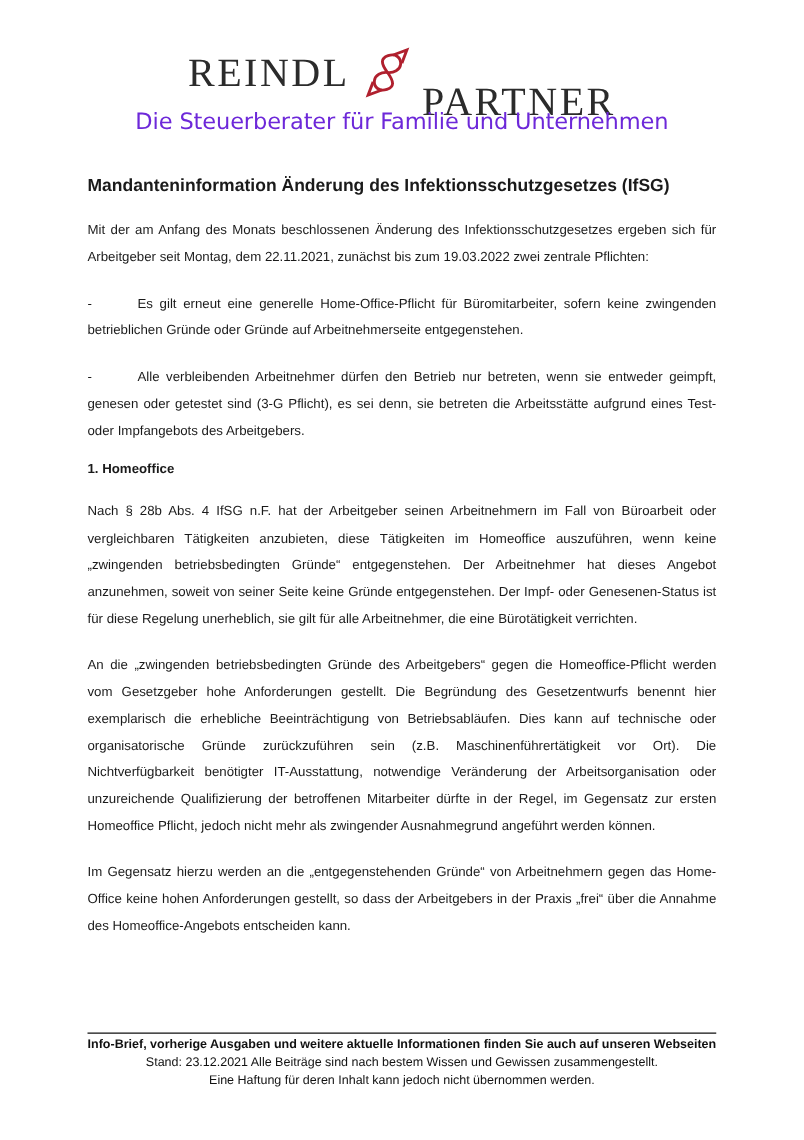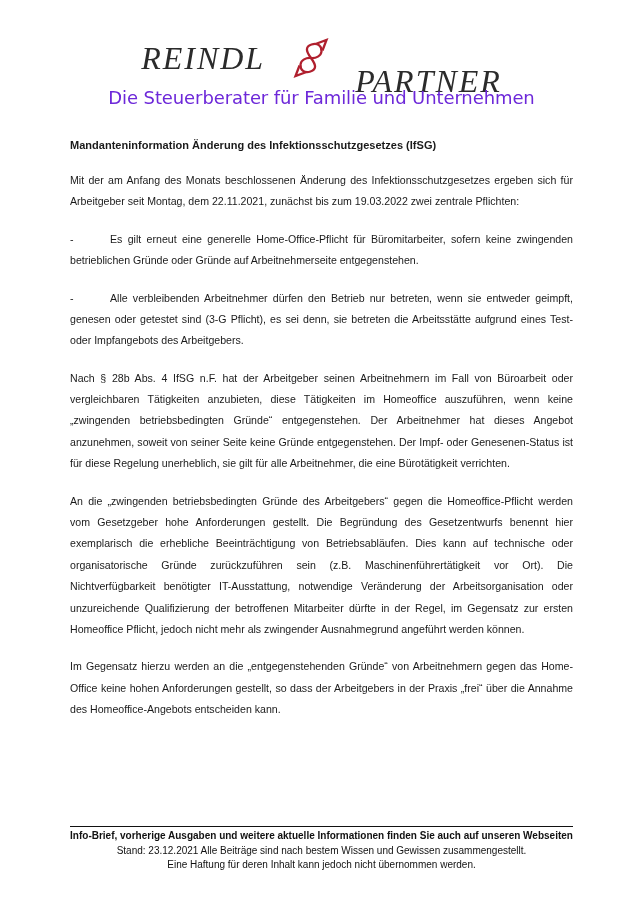--- a/index.html
+++ b/index.html
@@ -18,23 +18,22 @@
 
   
   .letterhead {
     padding-top: 36px;
     text-align: center;
   }
   .logo-row {
     display: flex;
     align-items: center;
     justify-content: center;
-    gap: 16px;
+    gap: 0px;
     height: 44px;
-    font-style: italic;
   }
   .logo-word {
     font-family: "Liberation Serif", serif;
     font-size: 32px;
     letter-spacing: 2.0px;
     color: #2b2b2b;
     line-height: 1;
     white-space: nowrap;
   }
   .logo-word.left  { padding-right: 6px; }
@@ -55,21 +54,21 @@
   }
 
   
   .sheet {
     position: absolute;
     left: 70px;
     top: 138px;
     width: 503px;
   }
   .doc-title {
-    font-size: 11px;
+    font-size: 14px;
     font-weight: bold;
     line-height: 1.45;
     margin: 0 0 13px 0;
     letter-spacing: 0.02px;
   }
   .section-head {
     font-size: 10.6px;
     font-weight: bold;
     line-height: 1.45;
     margin: 0 0 12px 0;
@@ -141,20 +140,21 @@
   <p class="para">Mit der am Anfang des Monats beschlossenen Änderung des Infektionsschutzgesetzes ergeben sich für Arbeitgeber seit Montag, dem 22.11.2021, zunächst bis zum 19.03.2022 zwei zentrale Pflichten:</p>
 
   <p class="para">
     <span class="bullet-dash">-</span><span>Es gilt erneut eine generelle Home-Office-Pflicht für Büromitarbeiter, sofern keine zwingenden betrieblichen Gründe oder Gründe auf Arbeitnehmerseite entgegenstehen.</span>
   </p>
 
   <p class="para">
     <span class="bullet-dash">-</span><span>Alle verbleibenden Arbeitnehmer dürfen den Betrieb nur betreten, wenn sie entweder geimpft, genesen oder getestet sind (3-G Pflicht), es sei denn, sie betreten die Arbeitsstätte aufgrund eines Test- oder Impfangebots des Arbeitgebers.</span>
   </p>
 
+  <h2 class="section-head">1. Homeoffice</h2>
 
   <p class="para">Nach § 28b Abs. 4 IfSG n.F. hat der Arbeitgeber seinen Arbeitnehmern im Fall von Büroarbeit oder vergleichbaren Tätigkeiten anzubieten, diese Tätigkeiten im Homeoffice auszuführen, wenn keine „zwingenden betriebsbedingten Gründe“ entgegenstehen. Der Arbeitnehmer hat dieses Angebot anzunehmen, soweit von seiner Seite keine Gründe entgegenstehen. Der Impf- oder Genesenen-Status ist für diese Regelung unerheblich, sie gilt für alle Arbeitnehmer, die eine Bürotätigkeit verrichten.</p>
 
   <p class="para">An die „zwingenden betriebsbedingten Gründe des Arbeitgebers“ gegen die Homeoffice-Pflicht werden vom Gesetzgeber hohe Anforderungen gestellt. Die Begründung des Gesetzentwurfs benennt hier exemplarisch die erhebliche Beeinträchtigung von Betriebsabläufen. Dies kann auf technische oder organisatorische Gründe zurückzuführen sein (z.B. Maschinenführertätigkeit vor Ort). Die Nichtverfügbarkeit benötigter IT-Ausstattung, notwendige Veränderung der Arbeitsorganisation oder unzureichende Qualifizierung der betroffenen Mitarbeiter dürfte in der Regel, im Gegensatz zur ersten Homeoffice Pflicht, jedoch nicht mehr als zwingender Ausnahmegrund angeführt werden können.</p>
 
   <p class="para">Im Gegensatz hierzu werden an die „entgegenstehenden Gründe“ von Arbeitnehmern gegen das Home-Office keine hohen Anforderungen gestellt, so dass der Arbeitgebers in der Praxis „frei“ über die Annahme des Homeoffice-Angebots entscheiden kann.</p>
 
 </main>
 
 <footer class="footer">

